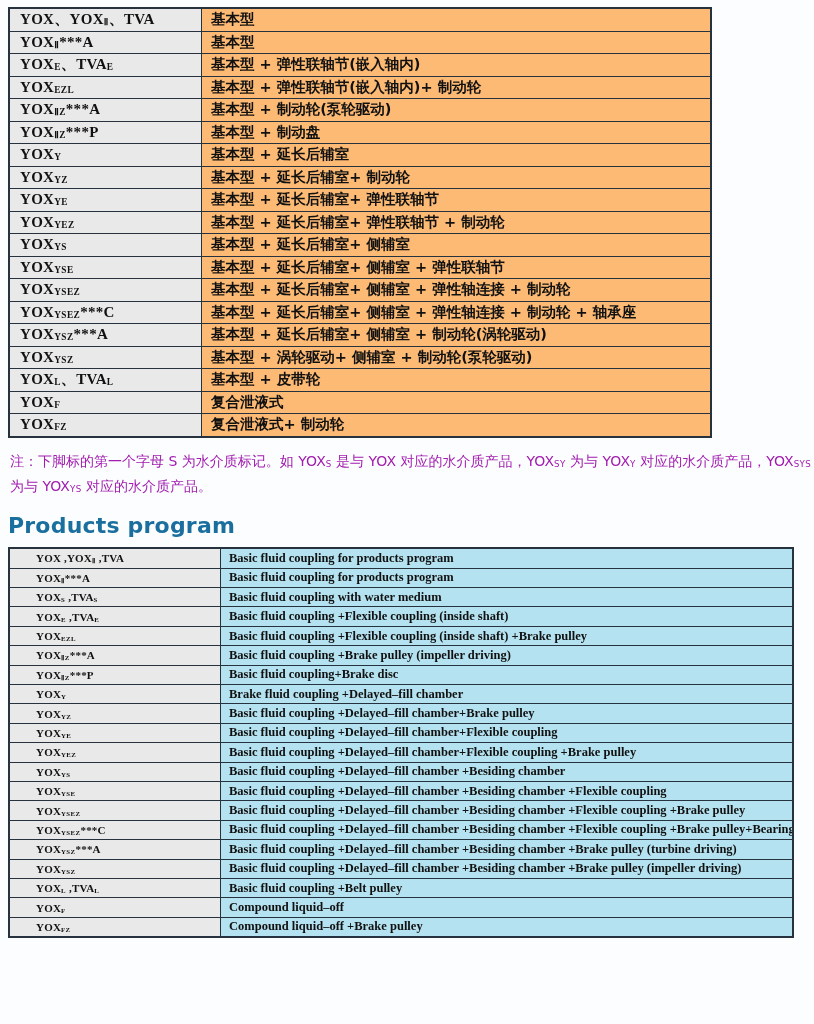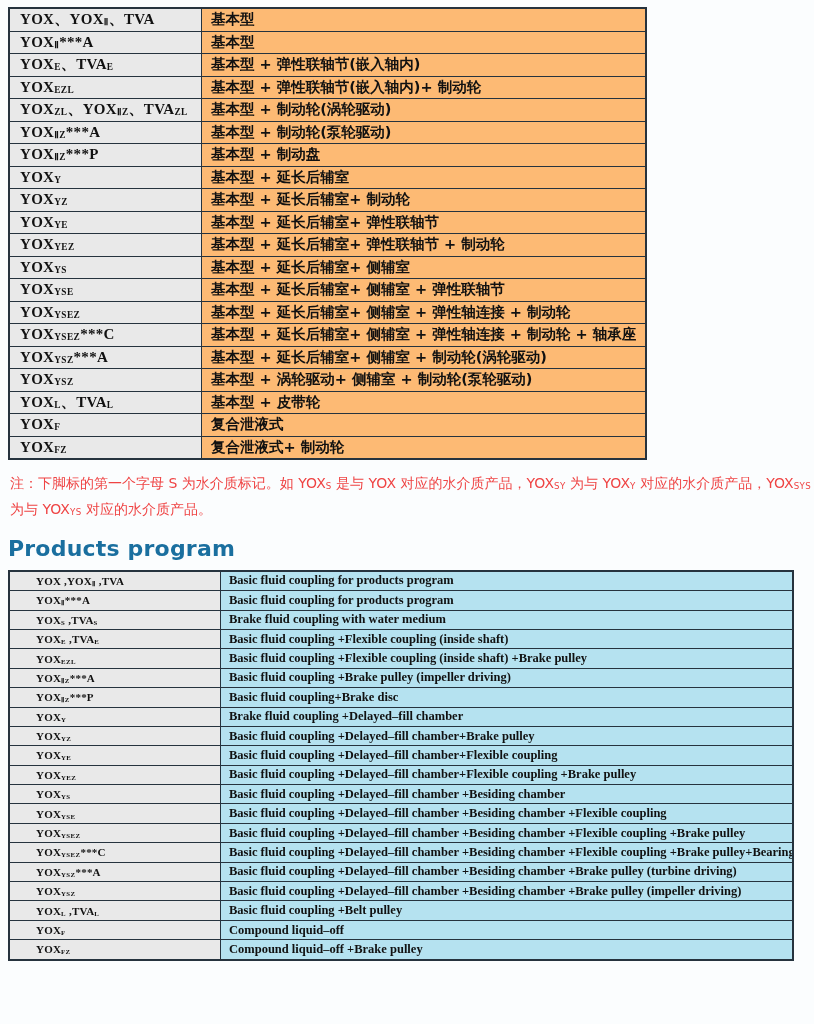--- a/index.html
+++ b/index.html
@@ -3,37 +3,37 @@
 <meta charset="utf-8">
 <style>
   html,body{margin:0;padding:0;background:#fbfdfe;}
   body{width:814px;height:1024px;font-family:"Liberation Sans",sans-serif;color:#111;}
   .page{padding:7px 0 0 8px;}
 
   table{border-collapse:collapse;table-layout:fixed;}
   td{overflow:hidden;white-space:nowrap;}
 
   
-  .cn-table{width:639px;border:2px solid #26333e;}
+  .cn-table{width:704px;border:2px solid #26333e;}
   .cn-table td{border:1px solid #26333e;height:21.5px;vertical-align:middle;}
   .cn-table .model-cell{
     width:177px;background:#e9e9e9;
     font-family:"Liberation Serif",serif;font-size:15px;font-weight:600;
     padding:0 4px 0 10px;letter-spacing:.3px;
   }
   .cn-table .desc-cell{
     background:#fdba74;
     font-family:"DejaVu Sans",sans-serif;font-weight:bold;font-size:14.5px;
     padding:0 4px 0 9px;
   }
 
   
   .footnote{
     margin:11px 2px 0 2px;width:802px;
-    font-family:"DejaVu Sans",sans-serif;font-size:14px;line-height:1.85;color:#ef4444;
+    font-family:"DejaVu Sans",sans-serif;font-size:14px;line-height:1.85;color:#a21caf;
   }
 
   
   .section-heading{
     margin:13px 0 9px 0;
     font-family:"DejaVu Sans",sans-serif;font-weight:bold;
     font-size:22px;color:#1a6f9f;letter-spacing:.2px;
   }
 
   
@@ -69,24 +69,20 @@
         </tr>
         <tr>
           <td class="model-cell">YOX<sub>E</sub>、TVA<sub>E</sub></td>
           <td class="desc-cell">基本型 + 弹性联轴节(嵌入轴内)</td>
         </tr>
         <tr>
           <td class="model-cell">YOX<sub>EZL</sub></td>
           <td class="desc-cell">基本型 + 弹性联轴节(嵌入轴内)+ 制动轮</td>
         </tr>
         <tr>
-          <td class="model-cell">YOX<sub>ZL</sub>、YOX<sub>ⅡZ</sub>、TVA<sub>ZL</sub></td>
-          <td class="desc-cell">基本型 + 制动轮(涡轮驱动)</td>
-        </tr>
-        <tr>
           <td class="model-cell">YOX<sub>ⅡZ</sub>***A</td>
           <td class="desc-cell">基本型 + 制动轮(泵轮驱动)</td>
         </tr>
         <tr>
           <td class="model-cell">YOX<sub>ⅡZ</sub>***P</td>
           <td class="desc-cell">基本型 + 制动盘</td>
         </tr>
         <tr>
           <td class="model-cell">YOX<sub>Y</sub></td>
           <td class="desc-cell">基本型 + 延长后辅室</td>
@@ -151,21 +147,21 @@
         <tr>
           <td class="model-cell">YOX ,YOX<sub>Ⅱ</sub> ,TVA</td>
           <td class="desc-cell">Basic fluid coupling for products program</td>
         </tr>
         <tr>
           <td class="model-cell">YOX<sub>Ⅱ</sub>***A</td>
           <td class="desc-cell">Basic fluid coupling for products program</td>
         </tr>
         <tr>
           <td class="model-cell">YOX<sub>S</sub> ,TVA<sub>S</sub></td>
-          <td class="desc-cell">Brake fluid coupling with water medium</td>
+          <td class="desc-cell">Basic fluid coupling with water medium</td>
         </tr>
         <tr>
           <td class="model-cell">YOX<sub>E</sub> ,TVA<sub>E</sub></td>
           <td class="desc-cell">Basic fluid coupling +Flexible coupling (inside shaft)</td>
         </tr>
         <tr>
           <td class="model-cell">YOX<sub>EZL</sub></td>
           <td class="desc-cell">Basic fluid coupling +Flexible coupling (inside shaft) +Brake pulley</td>
         </tr>
         <tr>

